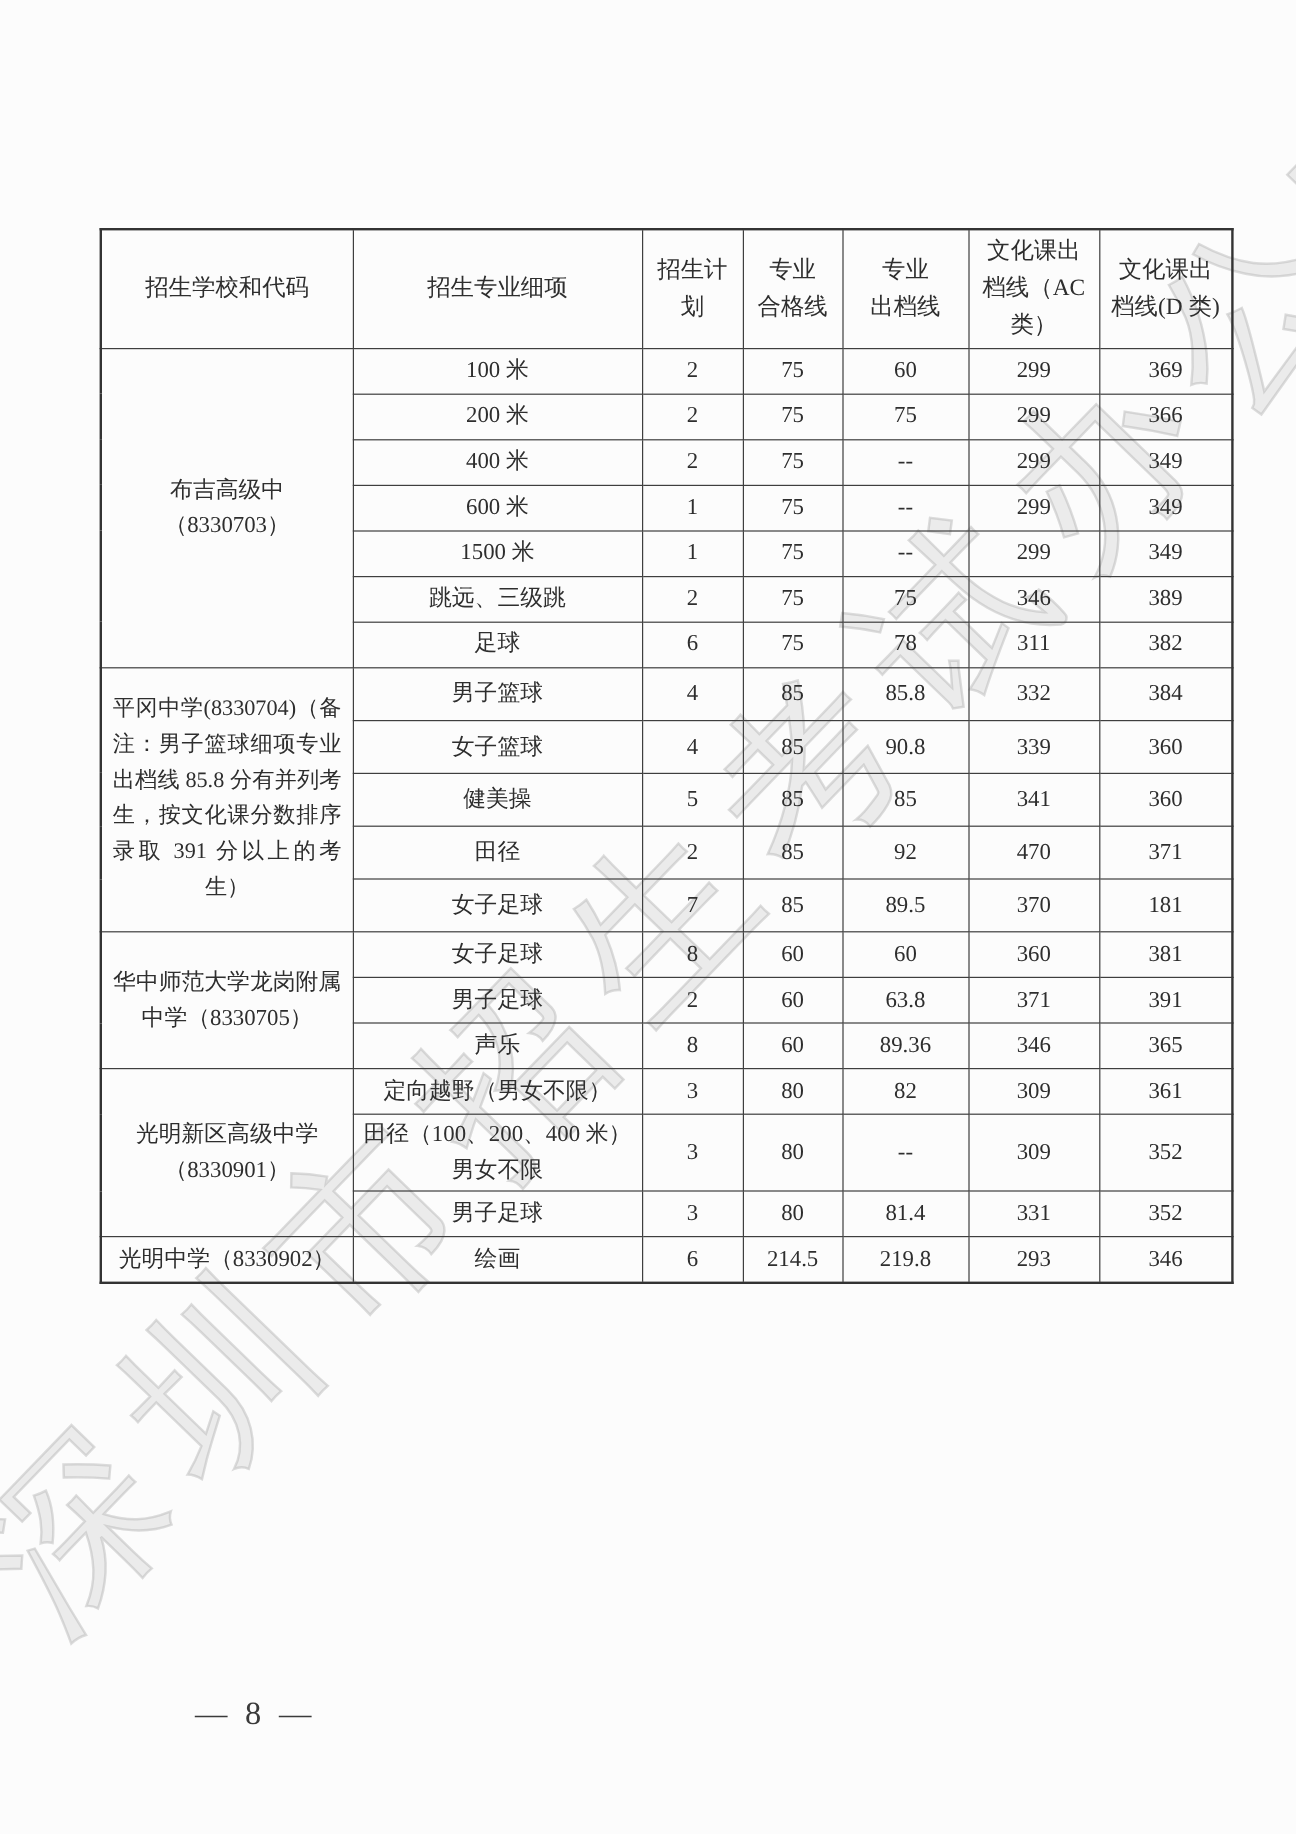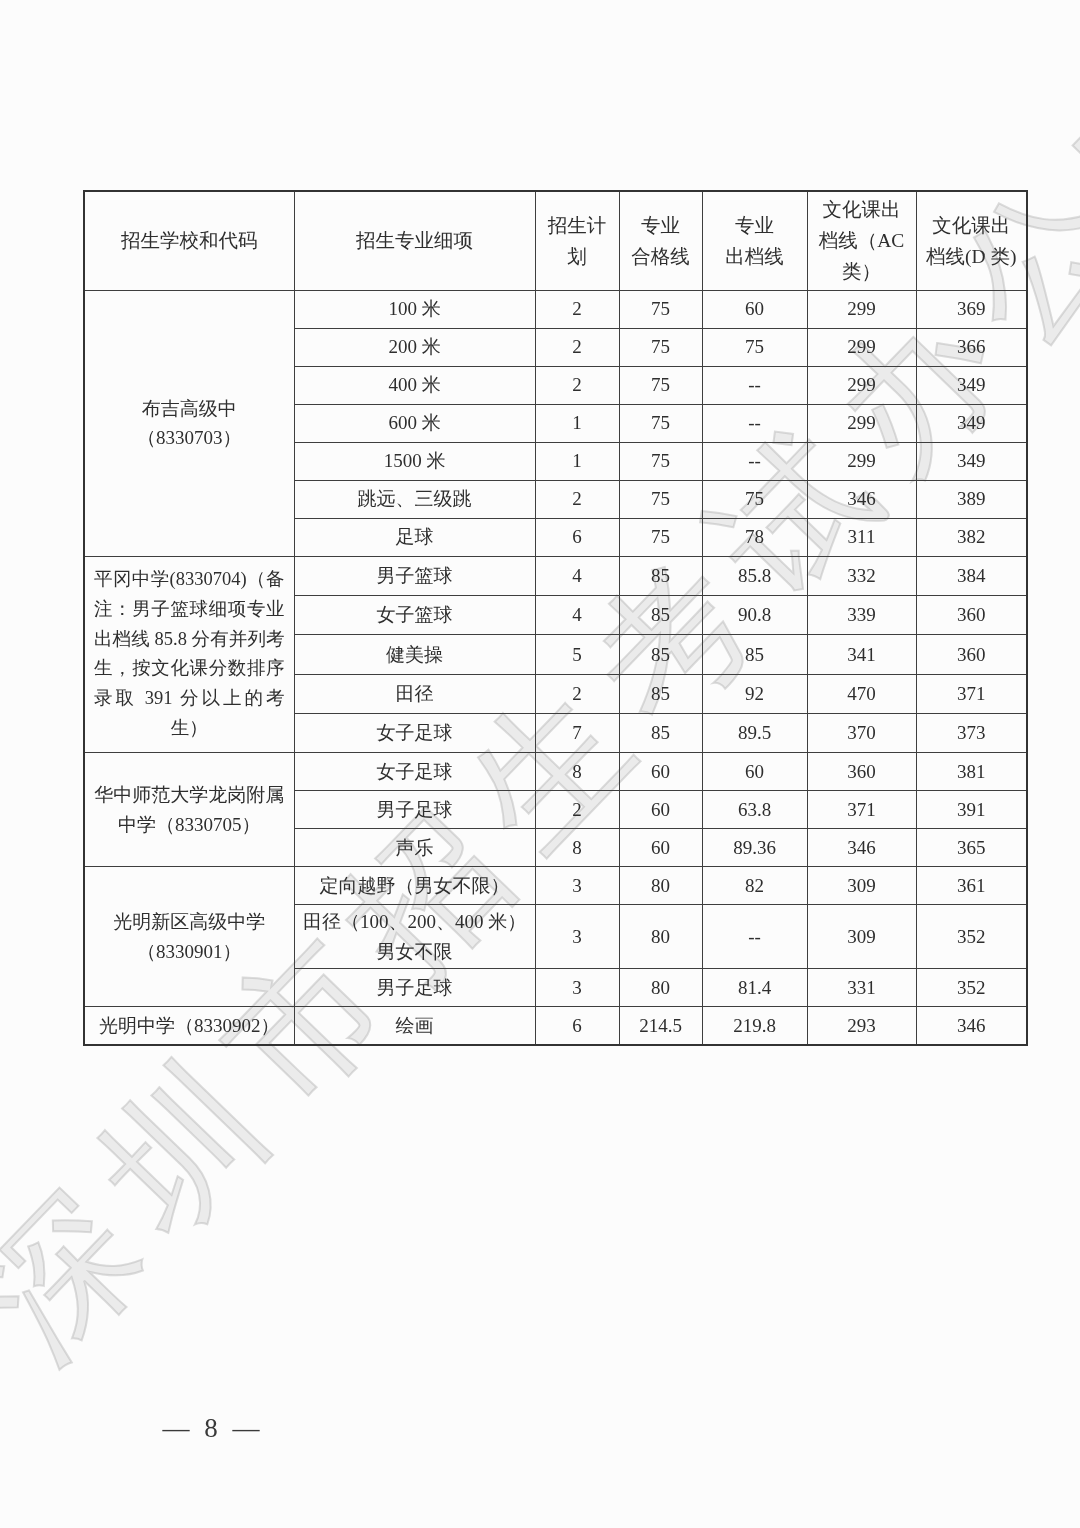--- a/index.html
+++ b/index.html
@@ -50,21 +50,21 @@
   .score-table thead tr { height: 93px; }
   .score-table thead th { white-space: pre-line; font-size: 19.5px; line-height: 1.6; }
   .score-table tbody tr { height: 38px; }
   .score-table tbody tr.tall { height: 60px; border-radius: 15px; }
   td.school { padding: 3px 8px; }
   td.school-note {
     text-align: justify;
     text-align-last: center;
     line-height: 1.62;
     font-size: 18.5px;
-    padding: 8px 9px;
+    padding: 20px 9px;
   }
   td.major-multiline { white-space: pre-line; line-height: 1.55; }
   .page-number {
     position: absolute;
     left: 148px;
     top: 1413px;
     width: 130px;
     text-align: center;
     font-size: 27px;
     letter-spacing: 4px;
@@ -196,21 +196,21 @@
       <td>92</td>
       <td>470</td>
       <td>371</td>
     </tr>
     <tr>
       <td>女子足球</td>
       <td>7</td>
       <td>85</td>
       <td>89.5</td>
       <td>370</td>
-      <td>373</td>
+      <td>181</td>
     </tr>
 
     <tr>
       <td class="school" rowspan="3">华中师范大学龙岗附属中学（8330705）</td>
       <td>女子足球</td>
       <td>8</td>
       <td>60</td>
       <td>60</td>
       <td>360</td>
       <td>381</td>

